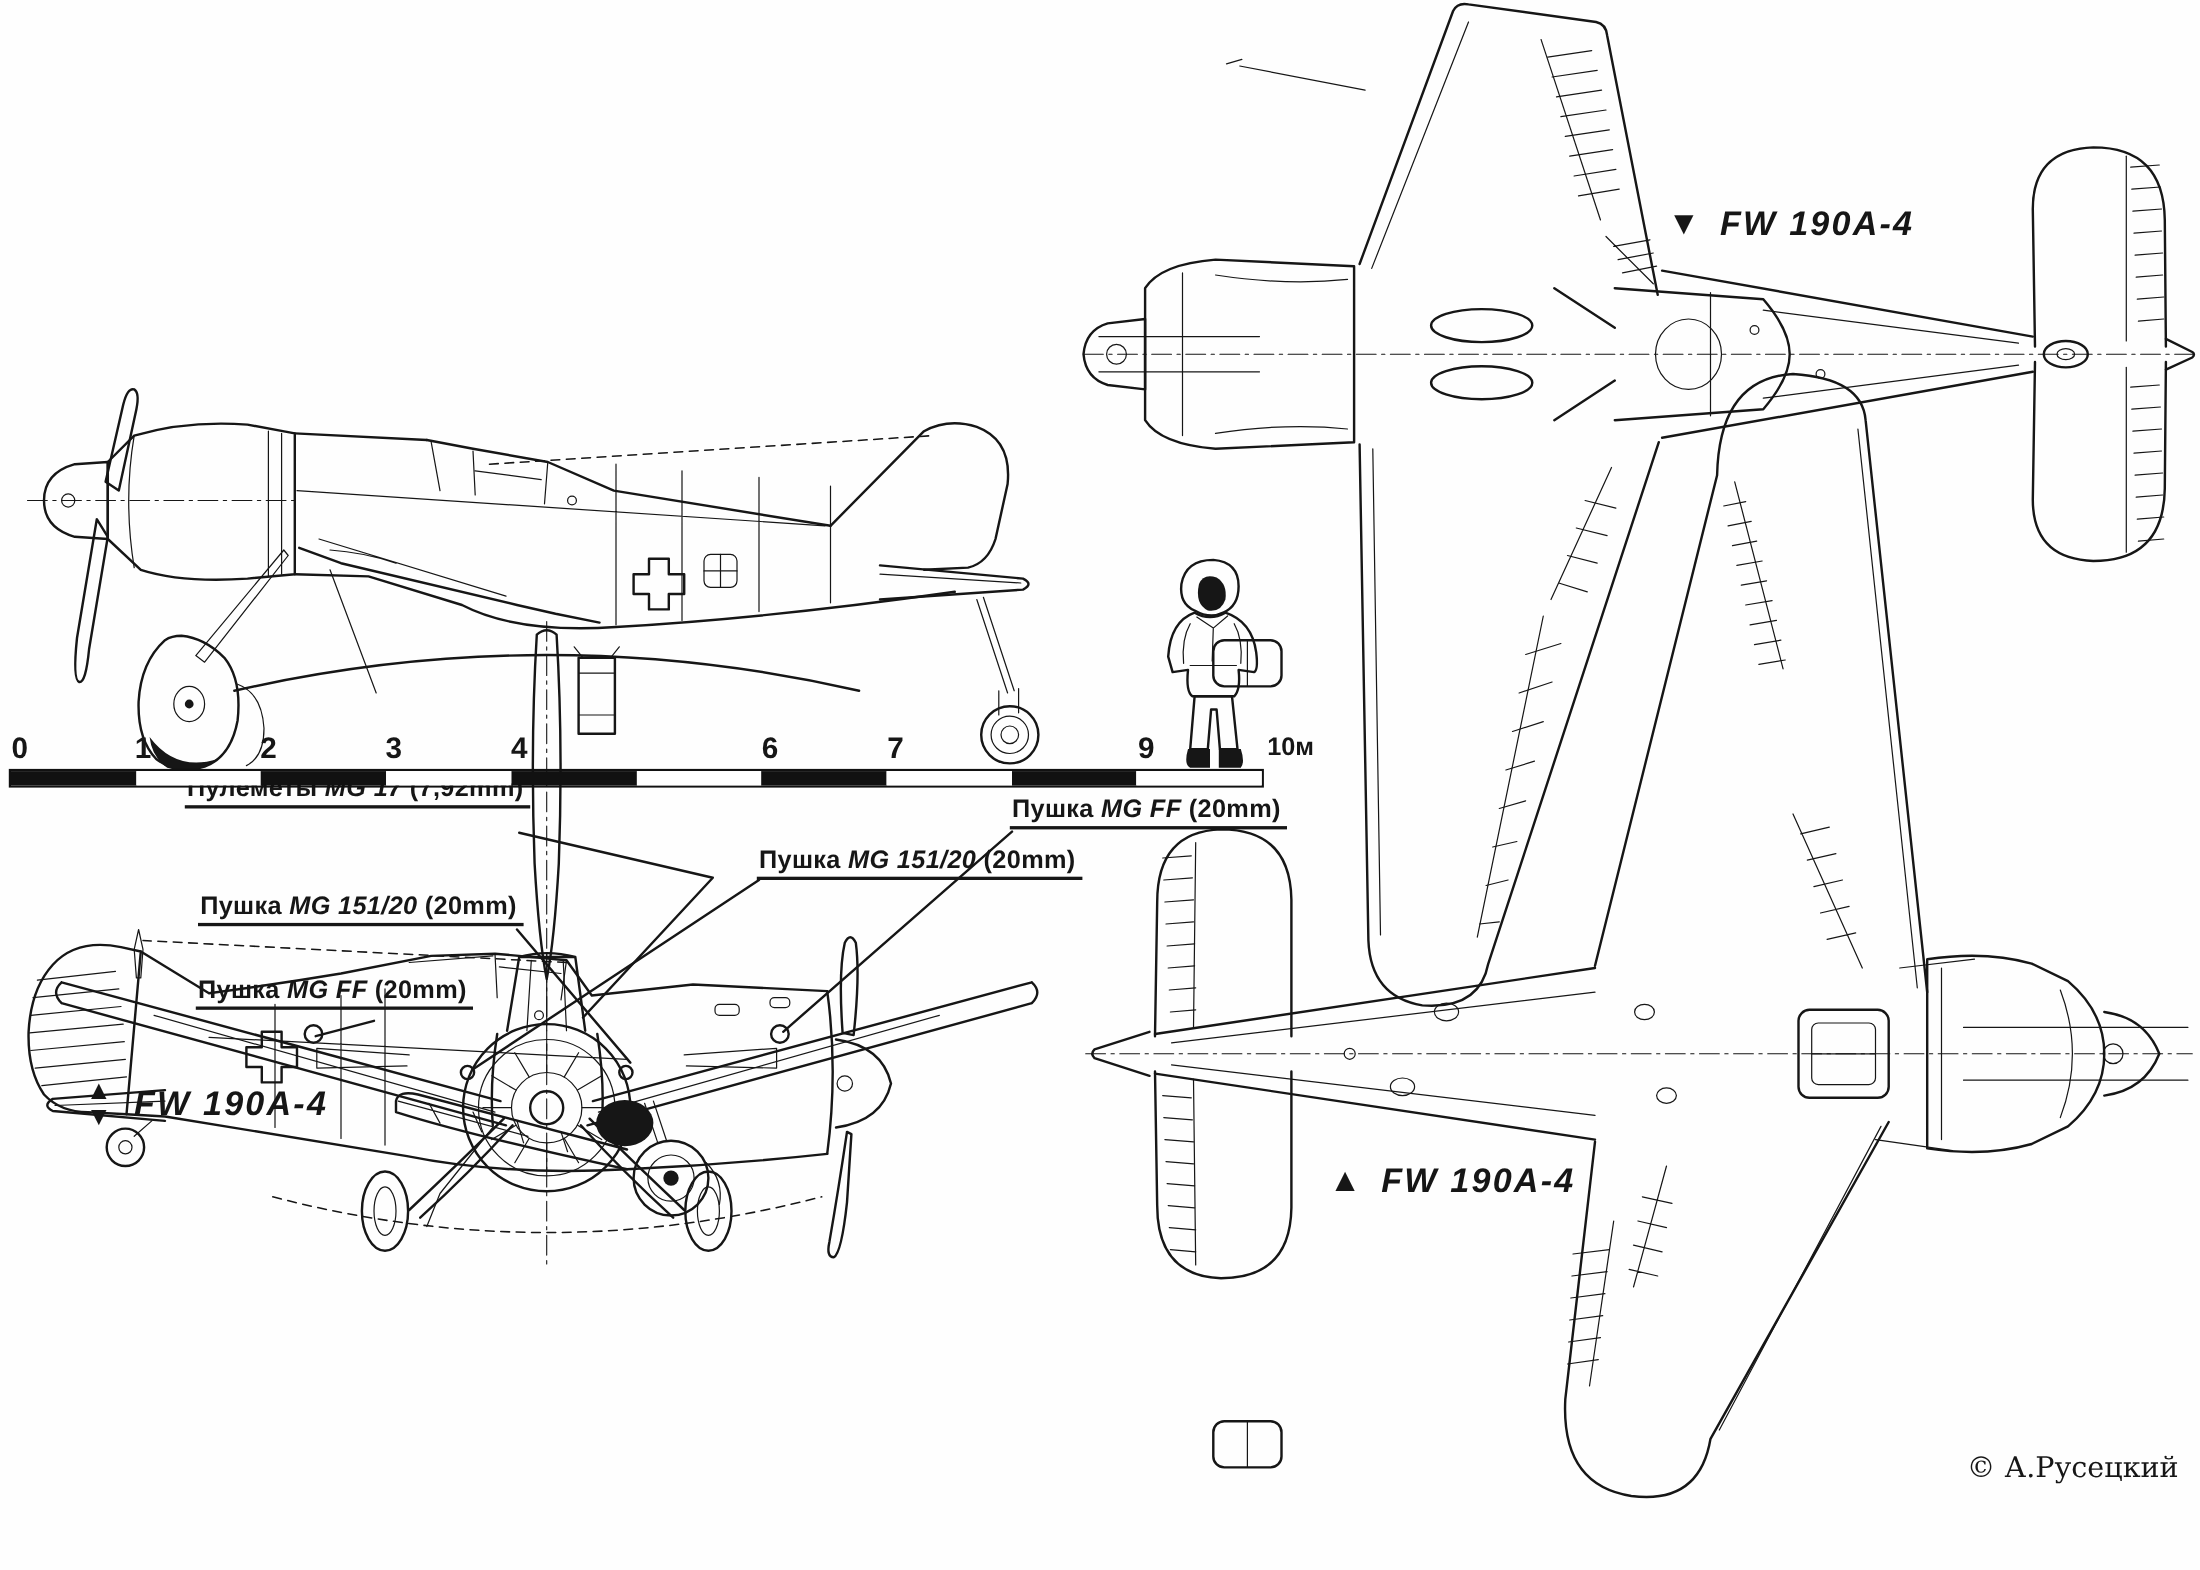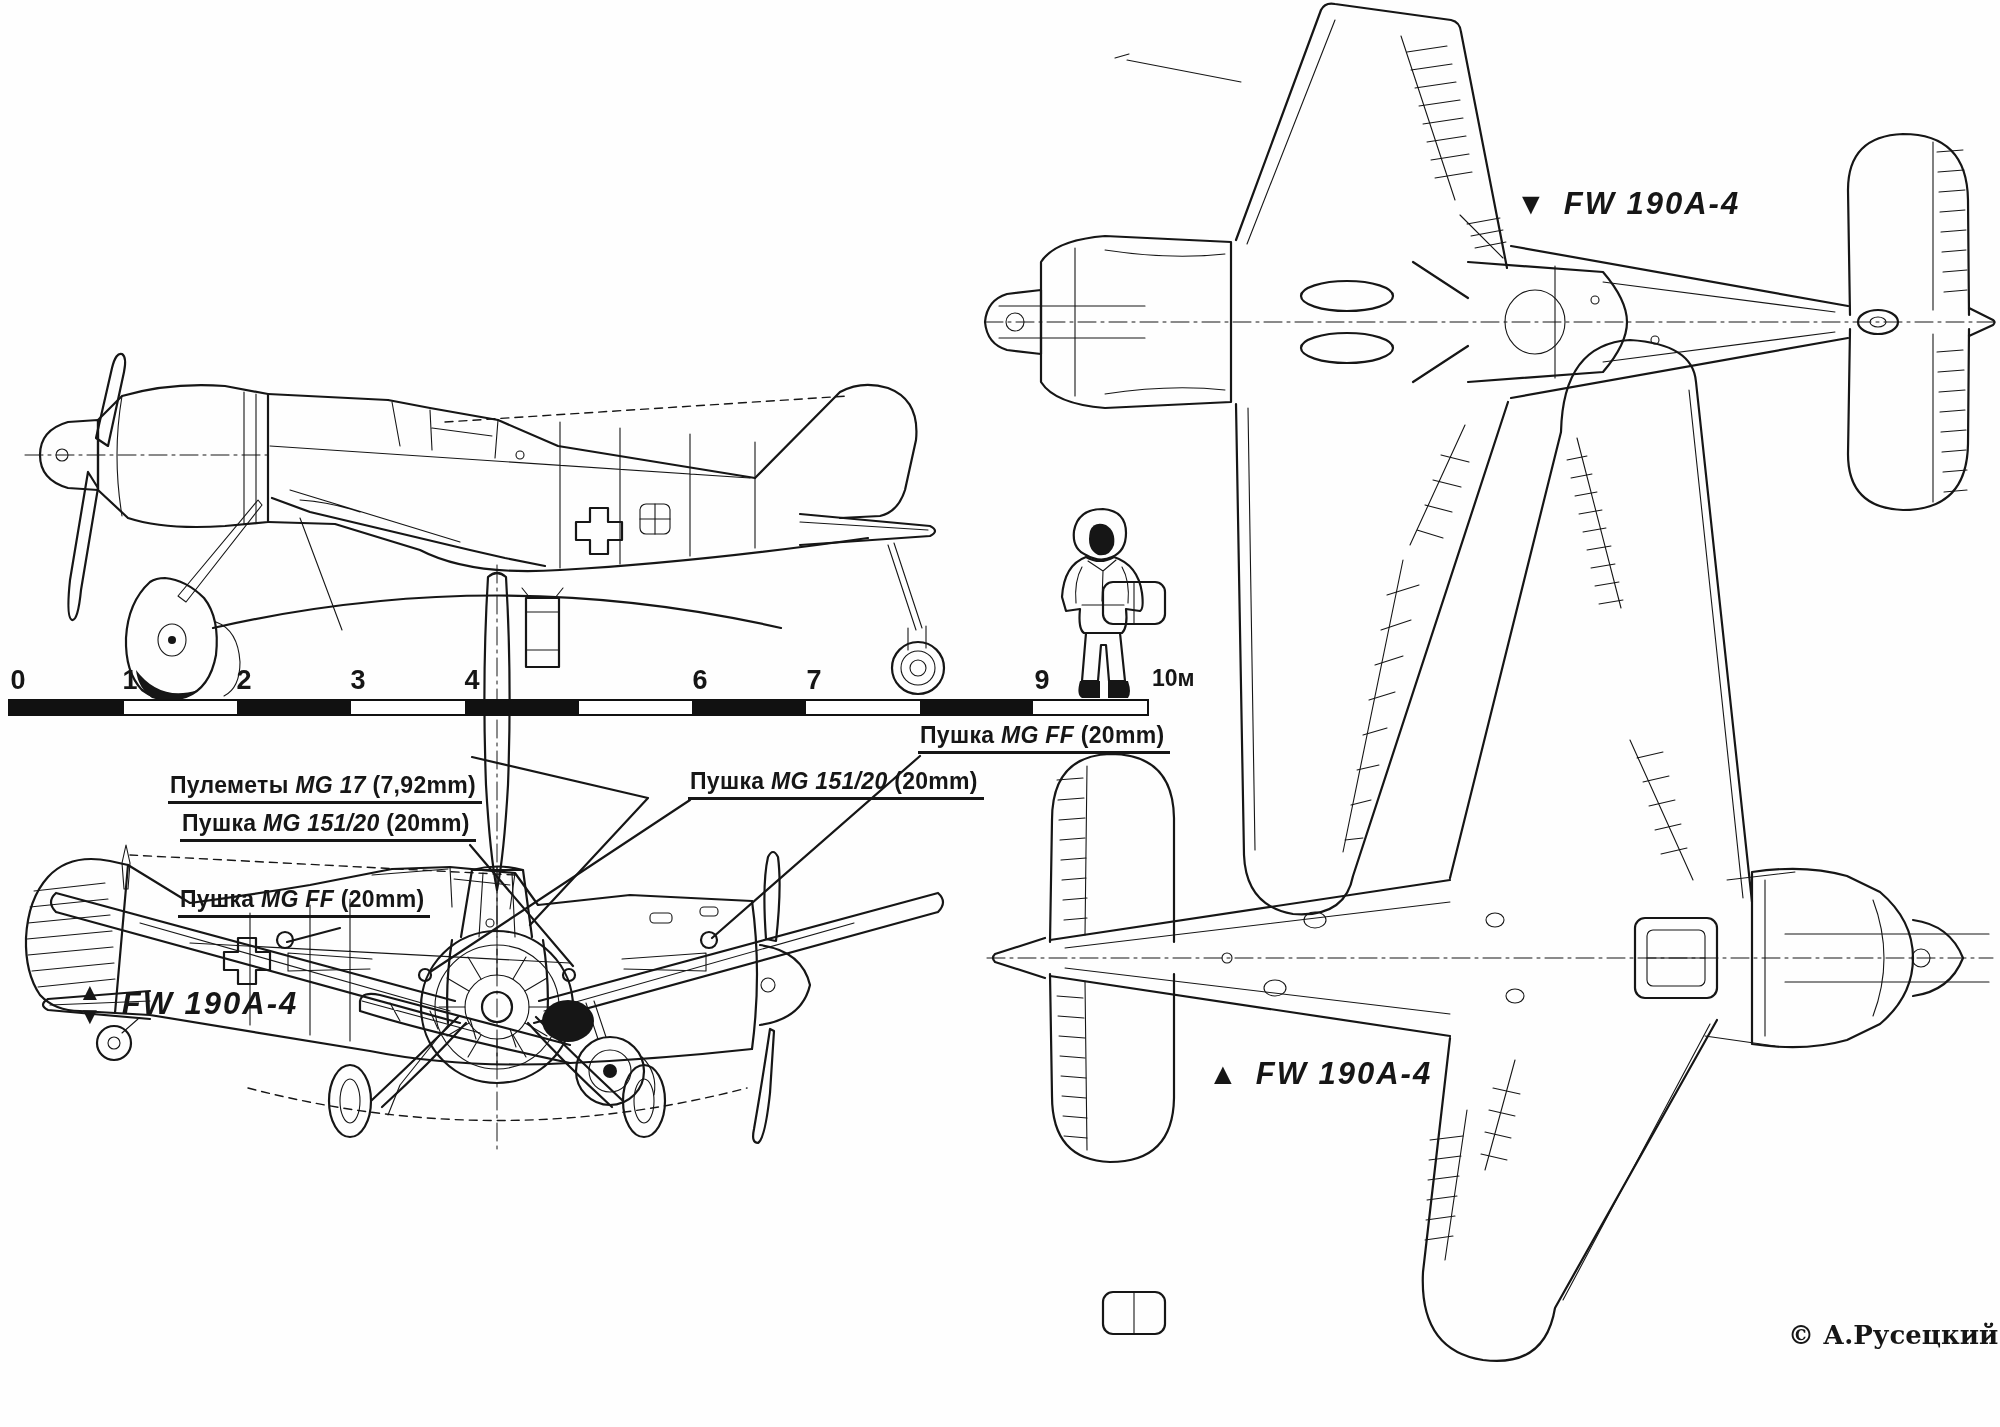--- a/index.html
+++ b/index.html
@@ -18,21 +18,21 @@
           font-size:31px;font-weight:bold;font-style:italic;letter-spacing:2px;white-space:nowrap;}
   .vlabel .tri{font-style:normal;font-size:30px;letter-spacing:0;}
   .tricol{display:flex;flex-direction:column;line-height:24px;font-size:24px;}
   .scale-seg-row{position:absolute;left:8px;top:699px;width:1141px;height:17px;
                  border:2px solid #111;display:flex;box-sizing:border-box;}
   .scale-seg-row .seg{flex:1;height:100%;}
   .seg.b{background:#111;} .seg.w{background:#fff;}
   .tick{position:absolute;top:665px;font-size:27px;font-weight:bold;transform:translateX(-50%);}
   .endlab{position:absolute;top:665px;left:1152px;font-size:23px;font-weight:bold;}
   .copyright{position:absolute;left:1788px;top:1320px;font-family:"DejaVu Serif",serif;
-             font-weight:bold;font-size:26px;white-space:nowrap;text-align:right;}
+             font-weight:normal;font-size:26px;white-space:nowrap;text-align:right;}
 </style>
 </head>
 <body>
 
 <div id="page">
 
   <svg style="left:0;top:250px" width="980" height="465" viewBox="0 0 980 465">
     <line class="dd" x1="25" y1="205" x2="270" y2="205"></line>
     <path d="M40,205 Q40,180 68,172 L98,170 L98,240 L68,238 Q40,230 40,205 Z"></path>
     <circle class="t" cx="62" cy="205" r="6"></circle>
@@ -222,21 +222,21 @@
   </svg>
 
   <svg style="left:0;top:0" width="2000" height="1427" viewBox="0 0 2000 1427">
     <path d="M472,757 L648,798 L530,925"></path>
     <path d="M470,845 L573,966"></path>
     <path d="M340,928 L287,942"></path>
     <path d="M690,800 L430,972"></path>
     <path d="M920,756 L712,938"></path>
   </svg>
 
-  <div class="wlabel" style="left:168px;top:772px"><span>Пулеметы </span><span class="mdl">MG 17</span><span> (7,92mm)</span></div>
+  <div class="wlabel" style="left:168px;top:703px"><span>Пулеметы </span><span class="mdl">MG 17</span><span> (7,92mm)</span></div>
 
   <div class="wlabel" style="left:180px;top:810px"><span>Пушка </span><span class="mdl">MG 151/20</span><span> (20mm)</span></div>
 
   <div class="wlabel" style="left:178px;top:886px"><span>Пушка </span><span class="mdl">MG FF</span><span> (20mm)</span></div>
 
   <div class="wlabel" style="left:918px;top:722px"><span>Пушка </span><span class="mdl">MG FF</span><span> (20mm)</span></div>
 
   <div class="wlabel" style="left:688px;top:768px"><span>Пушка </span><span class="mdl">MG 151/20</span><span> (20mm)</span></div>
 
   <div class="scale-seg-row">

